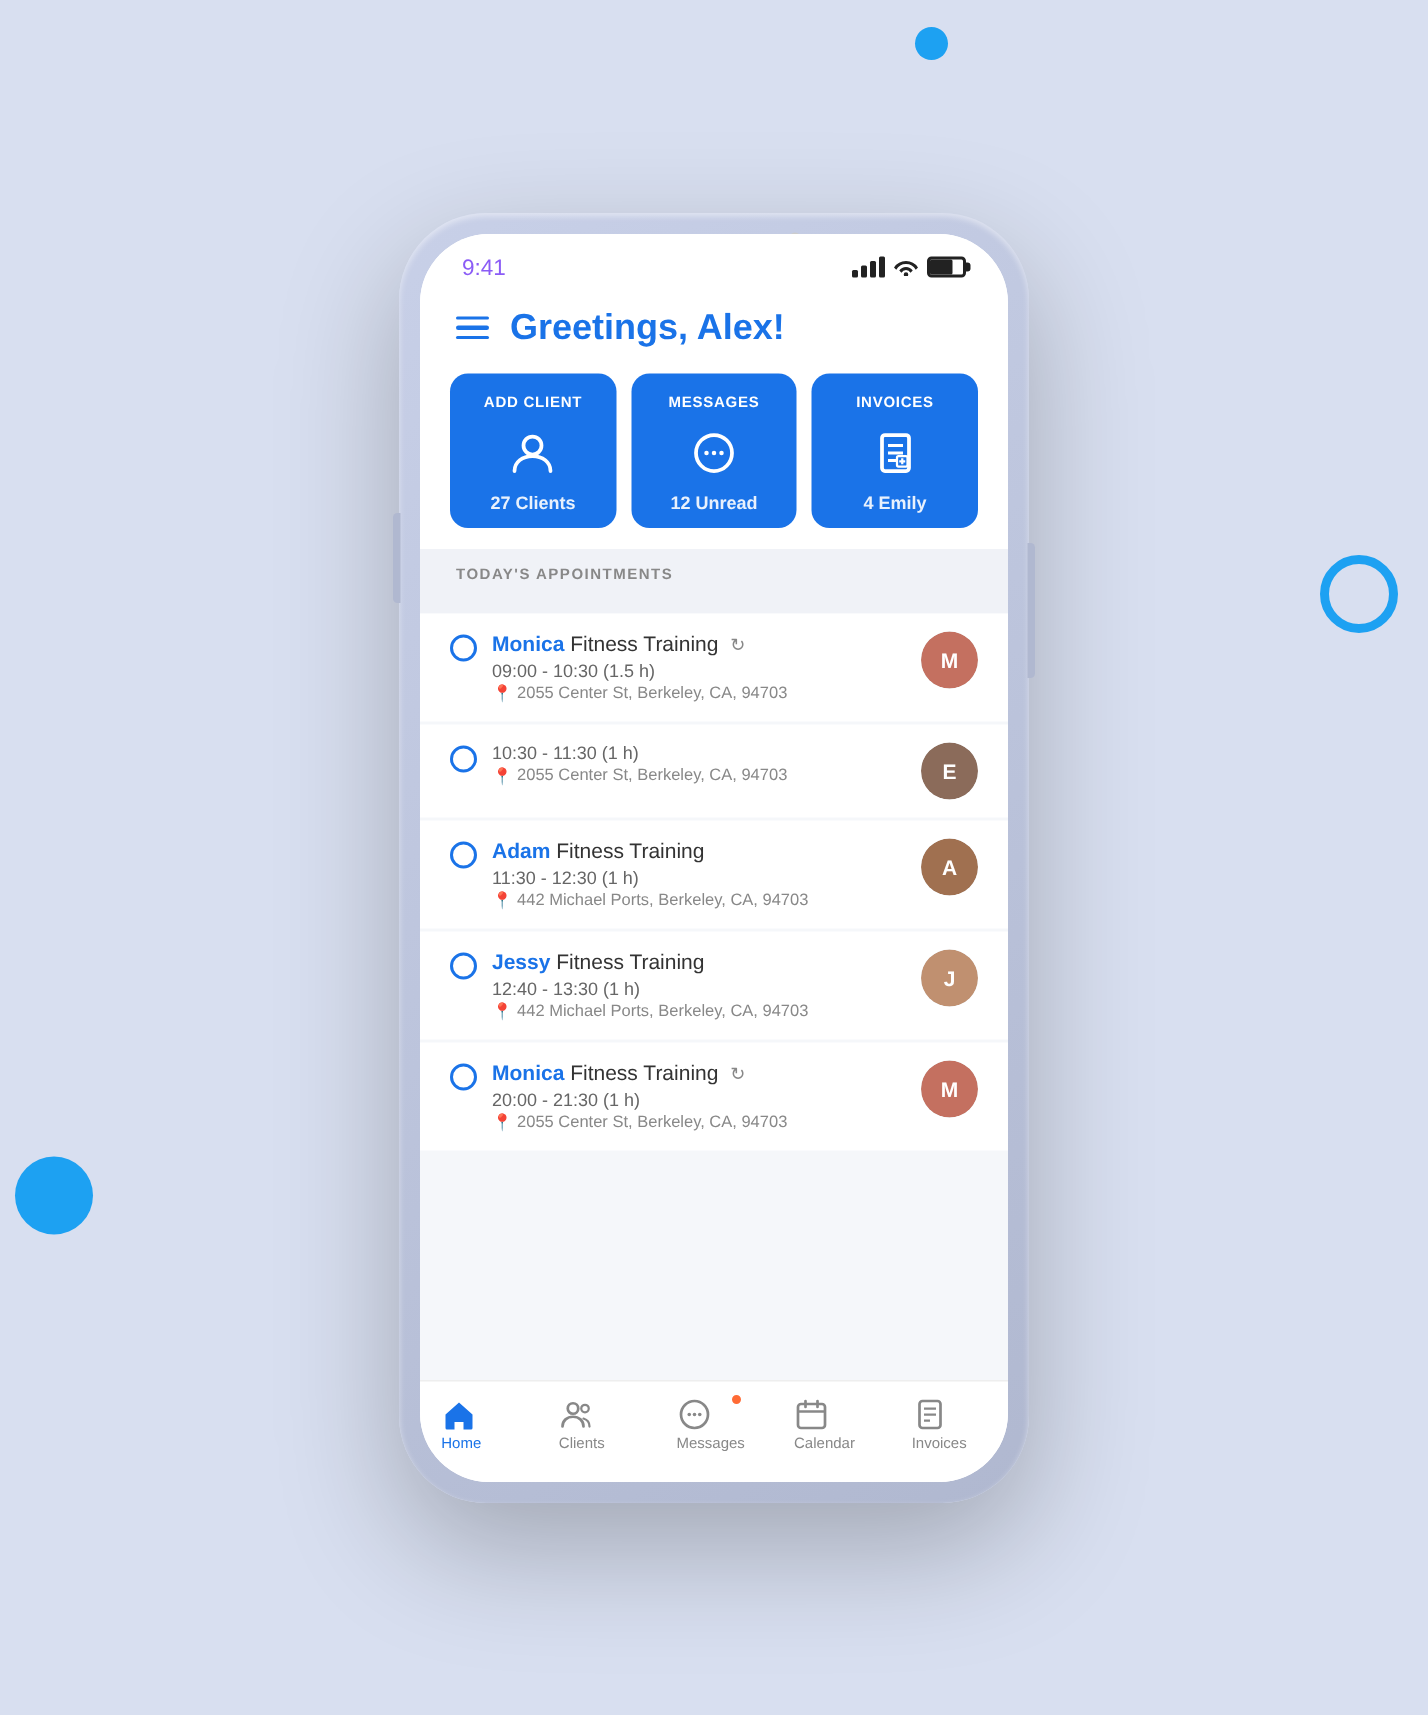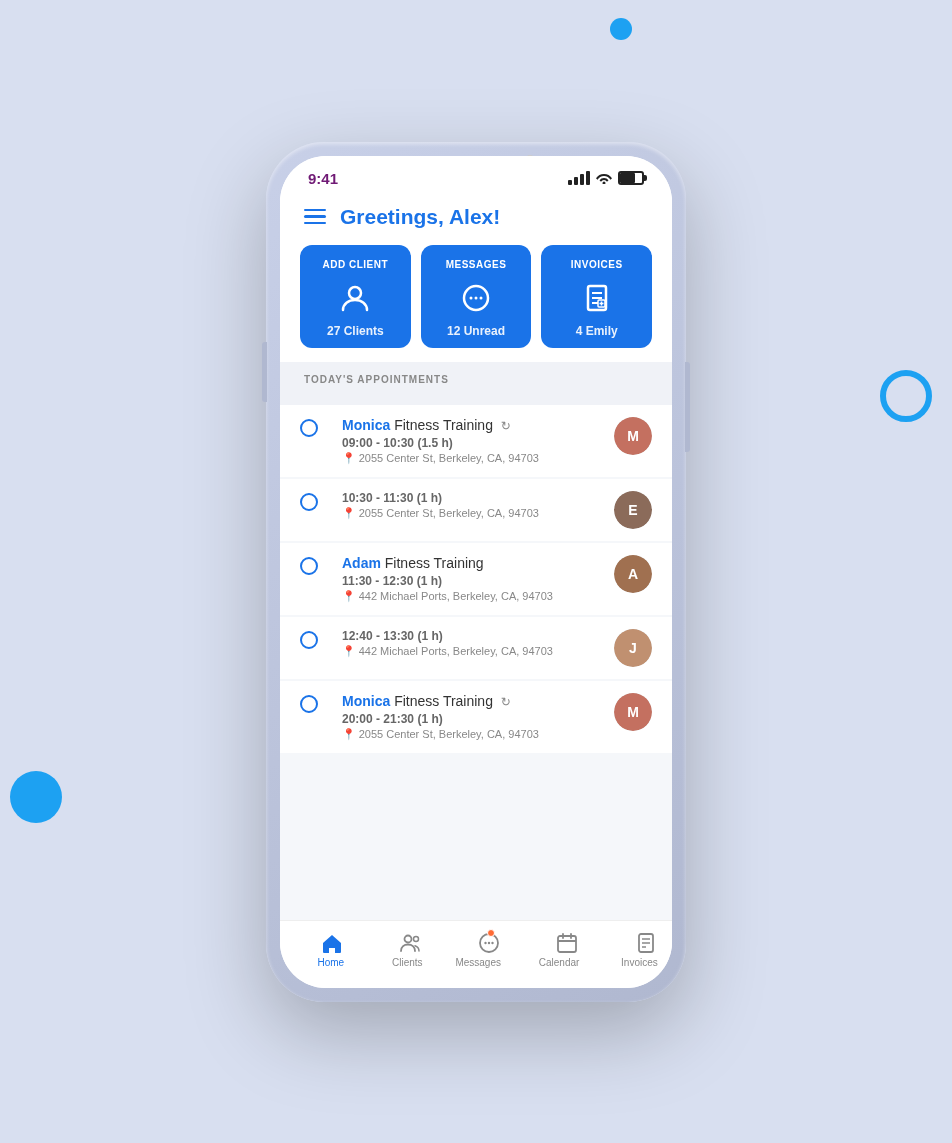--- a/index.html
+++ b/index.html
@@ -85,22 +85,22 @@
     .status-bar {
       display: flex;
       justify-content: space-between;
       align-items: center;
       padding: 14px 28px 6px;
       background: #fff;
       flex-shrink: 0;
     }
     .status-time {
       font-size: 15px;
-      font-weight: 700;
-      color: #701a75;
+      font-weight: 400;
+      color: #8b5cf6;
     }
     .status-icons {
       display: flex;
       align-items: center;
       gap: 6px;
     }
     .notch-pill {
       width: 80px;
       height: 6px;
       background: #ccc;
@@ -161,21 +161,21 @@
     .hamburger-icon {
       display: flex; flex-direction: column; gap: 4px;
       cursor: pointer; margin-right: 14px;
     }
     .hamburger-icon span {
       display: block; width: 22px; height: 2.5px;
       background: #1a73e8;
       border-radius: 2px;
     }
     .greeting-text {
-      font-size: 21px;
+      font-size: 24px;
       font-weight: 700;
       color: #1a73e8;
     }
 
     
     .quick-actions {
       display: flex;
       gap: 10px;
       padding: 8px 20px 14px;
       background: #fff;
@@ -232,21 +232,21 @@
       background: #f0f2f7;
     }
 
     .appointment-item {
       display: flex;
       align-items: flex-start;
       padding: 12px 20px;
       background: #fff;
       margin-bottom: 2px;
       cursor: pointer;
-      gap: 24px;
+      gap: 10px;
     }
     .appt-radio {
       width: 18px; height: 18px;
       border-radius: 50%;
       border: 2px solid #1a73e8;
       margin-top: 2px;
       flex-shrink: 0;
     }
     .appt-info {
       flex: 1;
@@ -259,21 +259,20 @@
       margin-bottom: 3px;
     }
     .appt-title .name {
       color: #1a73e8;
       font-weight: 700;
     }
     .appt-time {
       font-size: 12px;
       color: #666;
       margin-bottom: 2px;
-      font-weight: bold;
     }
     .appt-location {
       display: flex;
       align-items: center;
       gap: 3px;
       font-size: 11px;
       color: #888;
     }
     .location-dot {
       color: #1a73e8;
@@ -306,21 +305,21 @@
       justify-content: space-around;
       align-items: center;
       padding: 10px 0 20px;
       background: #fff;
       border-top: 1px solid #eee;
       flex-shrink: 0;
     }
     .nav-item {
       display: flex;
       flex-direction: column;
-      align-items: flex-end;
+      align-items: flex-start;
       gap: 2px;
       cursor: pointer;
       min-width: 50px;
       position: relative;
     }
     .nav-label {
       font-size: 10px;
       color: #888;
       font-weight: 500;
     }
@@ -477,20 +476,25 @@
         <span>442 Michael Ports, Berkeley, CA, 94703</span>
       </div>
     </div>
     <div class="appt-avatar">
       <div class="avatar-placeholder" style="background:#a07050">A</div>
     </div>
   </div>
             <div class="appointment-item">
     <div class="appt-radio"></div>
     <div class="appt-info">
+      <div class="appt-title">
+        <span class="name">Jessy</span>
+        <span> Fitness Training</span>
+        
+      </div>
       <div class="appt-time">12:40 - 13:30 (1 h)</div>
       <div class="appt-location">
         <span class="location-dot">📍</span>
         <span>442 Michael Ports, Berkeley, CA, 94703</span>
       </div>
     </div>
     <div class="appt-avatar">
       <div class="avatar-placeholder" style="background:#c09070">J</div>
     </div>
   </div>

